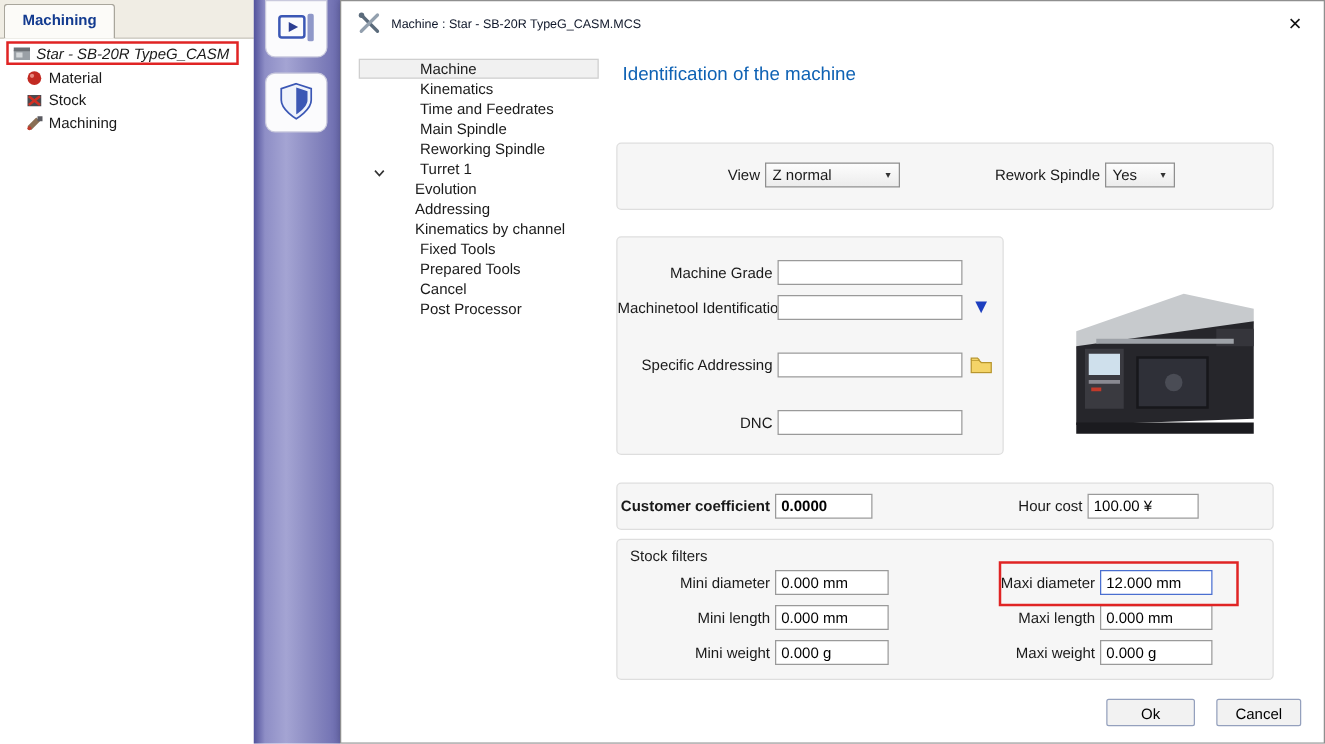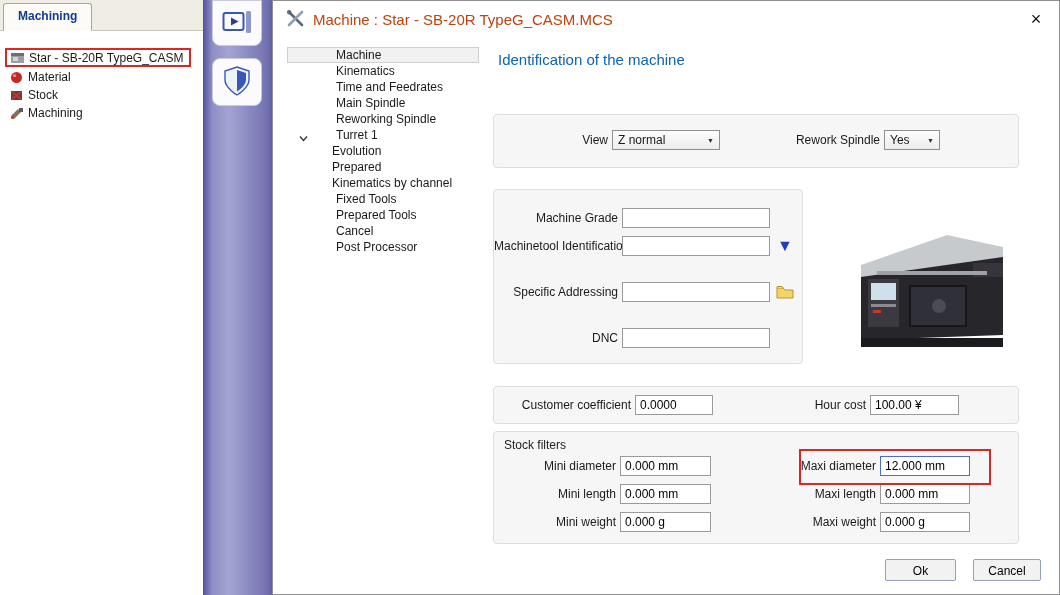--- a/index.html
+++ b/index.html
@@ -14,43 +14,43 @@
   .left-panel { position:absolute; left:0; top:0; width:203px; height:595px; background:#fff; }
   .tab-bar { height:31px; background:#f0ede4; border-bottom:1px solid #c9c6bd; position:relative; }
   .tab {
     position:absolute; left:3px; top:3px; bottom:-1px; padding:5px 14px 4px;
     background:#fcfbf8; border:1px solid #a9a69c; border-bottom:1px solid #fcfbf8;
     border-radius:3px 3px 0 0; color:#123a8f; font-weight:bold; font-size:12px;
   }
   .search-row { margin:6px 3px 4px; height:20px; border:1px solid #bdbdbd; display:flex; align-items:center; background:#fff; padding:0 4px; }
   .search-row input { flex:1; border:none; outline:none; font:inherit; color:#777; min-width:0; background:transparent; }
   .tree { padding-top:2px; }
-  .tree-row { height:18px; display:flex; align-items:center; gap:4px; padding-left:9px; white-space:nowrap; }
-  .tree-row.hl { border:2px solid #e02424; margin:15px 12px 1px 5px; padding-left:3px; height:19px; }
+  .tree-row { height:18px; display:flex; align-items:center; gap:4px; padding-left:20px; white-space:nowrap; }
+  .tree-row.hl { border:2px solid #e02424; margin:0 12px 1px 5px; padding-left:3px; height:19px;font-style:italic; }
   .tree-icon { width:15px; height:15px; display:inline-flex; flex:0 0 15px; }
 
   
   .strip {
     position:absolute; left:203px; top:0; width:69px; height:595px;
     background:linear-gradient(90deg,#52529c 0px,#8e8ec6 9px,#a4a4d3 26px,#8585be 50px,#6c6cb0 69px);
   }
   .strip-card {
     position:absolute; left:9px; width:50px; background:#fbfbfd; border:1px solid #c9c9dd;
     border-radius:8px; display:flex; align-items:center; justify-content:center;
   }
   #card1 { top:0; height:46px; border-top-left-radius:0; border-top-right-radius:0; }
   #card2 { top:58px; height:48px; }
 
   
   .dialog {
     position:absolute; left:272px; top:0; width:788px; height:595px; background:#fff;
     border:1px solid #8f8f8f; box-shadow:0 0 6px rgba(0,0,0,.25);
   }
   .title-bar { position:absolute; left:0; top:0; right:0; height:36px; display:flex; align-items:center; padding:0 12px; }
-  .title-text { margin-left:8px; font-size:15px; color:#c2410c; }
+  .title-text { margin-left:8px; font-size:10px; color:#0f172a; }
   .close-btn { margin-left:auto; font-size:18px; width:22px; text-align:center; color:#111; cursor:default; }
 
   .nav { position:absolute; left:14px; top:46px; width:192px; }
   .nav-item { height:16px; line-height:15px; padding-left:48px; position:relative; white-space:nowrap; border:1px solid transparent; }
   .nav-item.child { padding-left:44px; }
   .nav-item.selected { background:#f1f1f1; border:1px solid #cfcfcf; }
   .nav-chevron { position:absolute; left:11px; top:4px; width:9px; height:9px; }
 
   .heading { position:absolute; left:225px; top:50px; font-size:15px; color:#0f62b4; }
 
@@ -183,21 +183,21 @@
     <div class="nav-item"><span>Reworking Spindle</span></div>
     <div class="nav-item">
       <span class="nav-chevron">
         <svg width="9" height="9" viewBox="0 0 9 9">
             <polyline points="1,2.5 4.5,6.5 8,2.5" fill="none" stroke="#333" stroke-width="1.3"></polyline>
           </svg>
       </span>
       <span>Turret 1</span>
     </div>
     <div class="nav-item child"><span>Evolution</span></div>
-    <div class="nav-item child"><span>Prepared</span></div>
+    <div class="nav-item child"><span>Addressing</span></div>
     <div class="nav-item child"><span>Kinematics by channel</span></div>
     <div class="nav-item"><span>Fixed Tools</span></div>
     <div class="nav-item"><span>Prepared Tools</span></div>
     <div class="nav-item"><span>Cancel</span></div>
     <div class="nav-item"><span>Post Processor</span></div>
   </div>
 
   <div class="heading">Identification of the machine</div>
 
   <div class="gbox" id="g1">
@@ -257,21 +257,21 @@
       <rect x="58" y="96" width="58" height="42" fill="#17171b"></rect>
       <rect x="60" y="98" width="54" height="38" fill="#2f3038"></rect>
       <circle cx="88" cy="117" r="7" fill="#4a4c55"></circle>
       <rect x="122" y="74" width="30" height="14" fill="#35353b"></rect>
       <rect x="26" y="82" width="110" height="4" fill="#9ea2a8"></rect>
       <rect x="10" y="149" width="142" height="9" fill="#1b1b1f"></rect>
     </svg>
   </div>
 
   <div class="gbox" id="g3">
-    <div class="frow" style="left:15px; top:8px;">
+    <div class="frow" style="left:0; top:8px;font-weight:bold;">
       <span class="flabel w122">Customer coefficient</span>
       <input class="txt in56" value="0.0000" style="">
     </div>
     <div class="frow" style="left:272px; top:8px;">
       <span class="flabel w100">Hour cost</span>
       <input class="txt in81" value="100.00 ¥" style="">
     </div>
   </div>
 
   <div class="gbox" id="g4">

